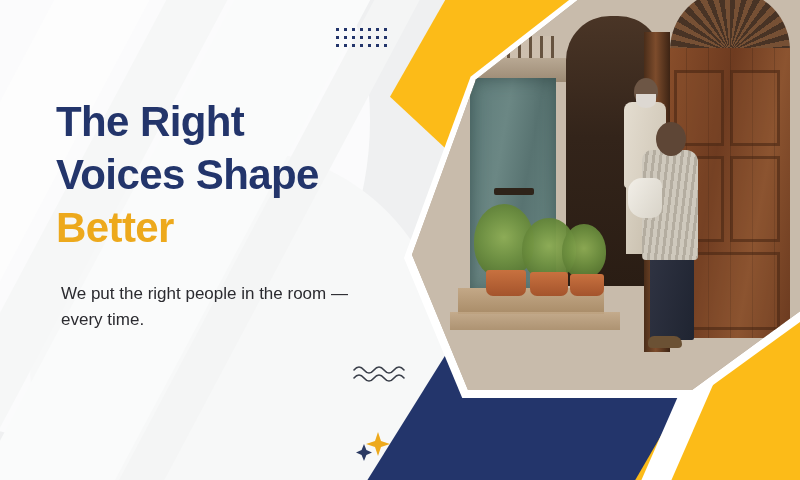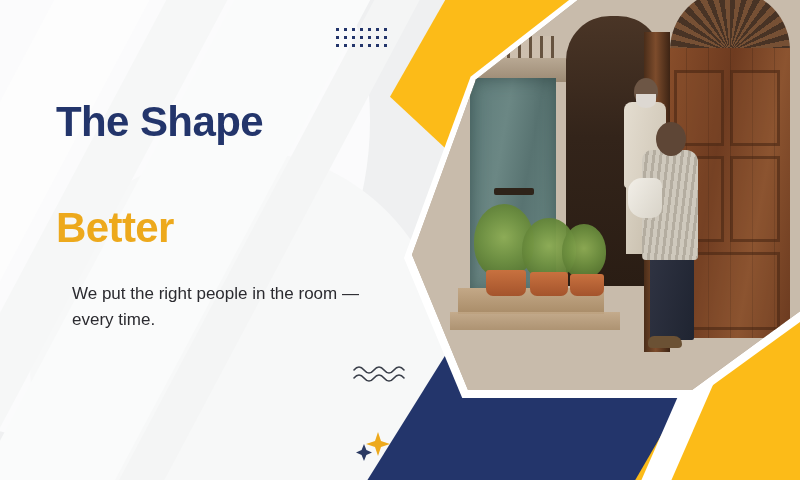--- a/index.html
+++ b/index.html
@@ -335,21 +335,21 @@
   .headline {
     margin: 0;
     font-size: 42px;
     line-height: 1.26;
     font-weight: 700;
     letter-spacing: -0.6px;
     color: #23356b;
   }
   .headline .accent { color: #eda91c; }
   .subtitle {
-    margin: 26px 0 0 16px;
+    margin: 26px 0 0 5px;
     font-size: 17px;
     line-height: 1.55;
     font-weight: 400;
     color: #2b2b30;
   }
 
   
   .dot-grid {
     position: absolute;
     left: 336px;
@@ -434,22 +434,22 @@
       <div class="fig-b-legs"></div>
       <div class="fig-b-shoe"></div>
       <div class="fig-b-body"></div>
       <div class="fig-b-bundle"></div>
       <div class="fig-b-head"></div>
     </div>
   </div>
 
   <div class="content">
     <h1 class="headline">
-      <span>The Shape</span><br>
-      <br>
+      <span>The Right</span><br>
+      <span>Voices Shape</span><br>
       <span class="accent">Better</span><br>
     </h1>
     <p class="subtitle">We put the right people in the room — every time.</p>
   </div>
 
   <div class="dot-grid">
     <i></i>
       <i></i>
       <i></i>
       <i></i>

